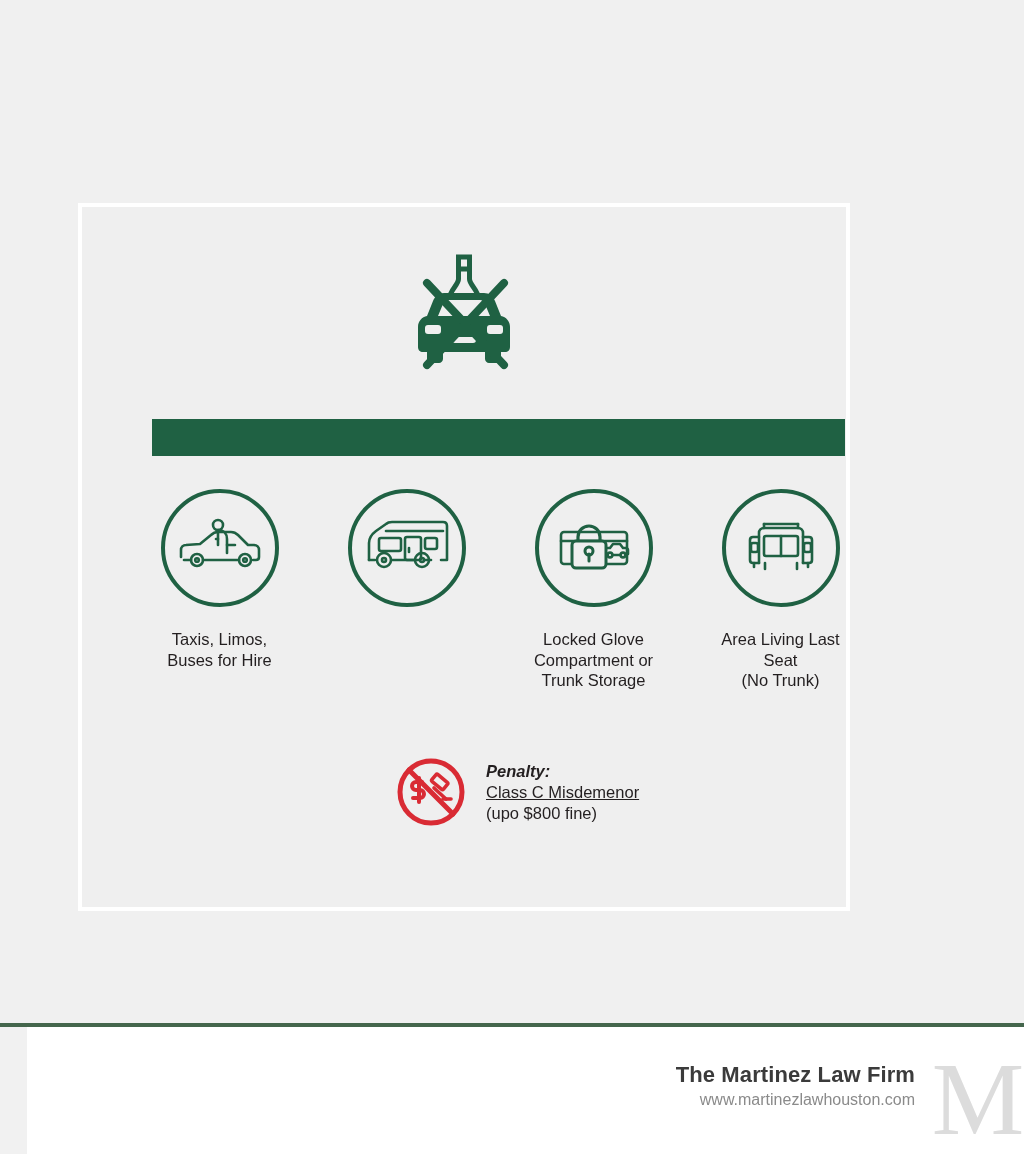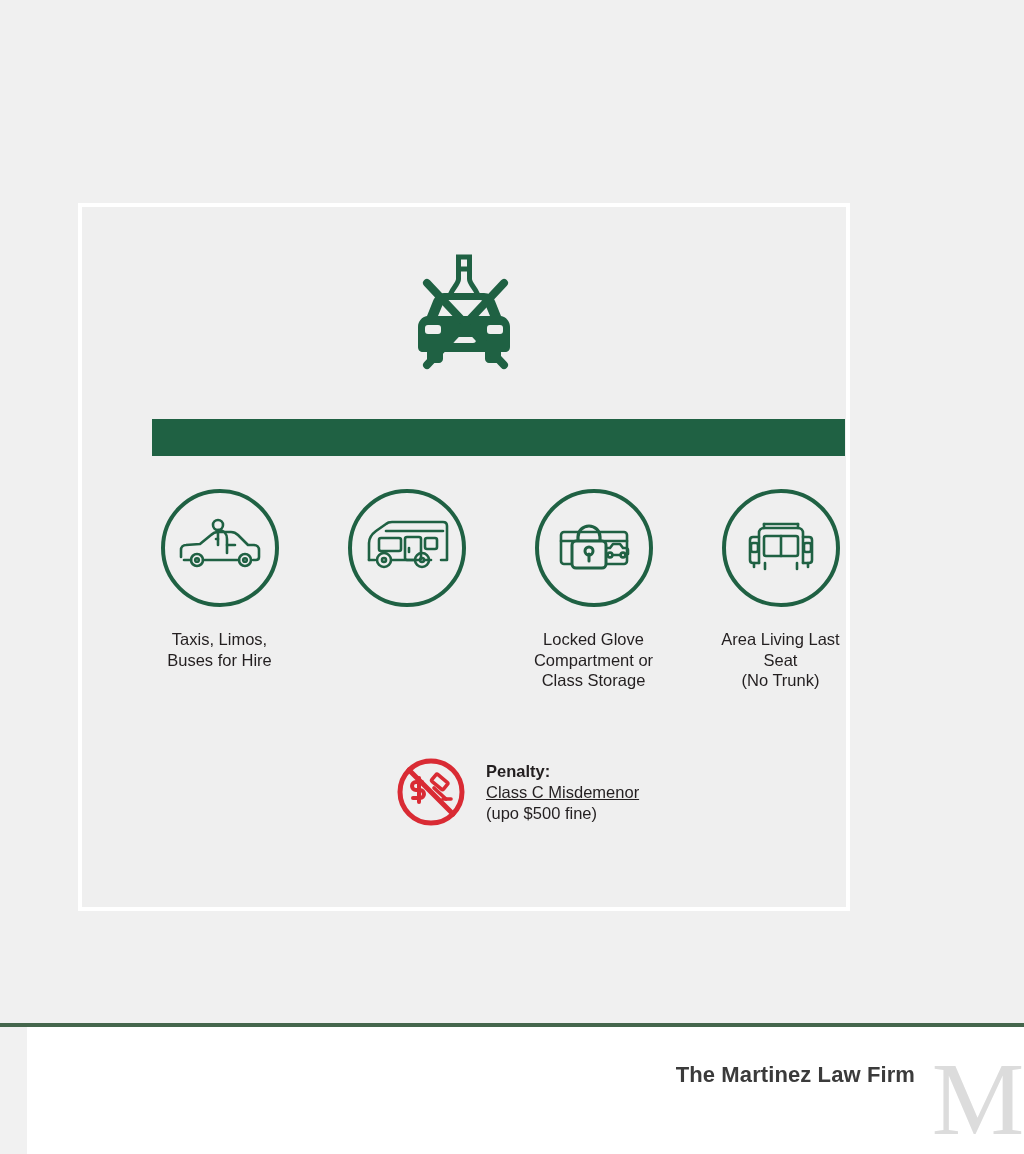--- a/index.html
+++ b/index.html
@@ -120,20 +120,21 @@
   }
   .penalty-text {
     margin-left: 18px;
     padding-top: 6px;
   }
   .penalty-title {
     font-size: 16.5px;
     font-weight: bold;
     color: #231f20;
     line-height: 21px;
+    font-style: italic;
   }
   .penalty-line {
     font-size: 16.5px;
     color: #231f20;
     line-height: 21px;
   }
 
   
   .footer-divider {
     position: absolute;
@@ -306,21 +307,21 @@
                 <path d="M25 26 v-5 a11 11 0 0 1 22 0 v5" fill="none" stroke="#1f6143" stroke-width="3.2" stroke-linecap="round"></path>
 
                 <rect x="19" y="25" width="34" height="27" rx="4" fill="#efefef" stroke="#1f6143" stroke-width="3"></rect>
                 <circle cx="36" cy="35" r="4" fill="none" stroke="#1f6143" stroke-width="3"></circle>
                 <path d="M36 38 v7" stroke="#1f6143" stroke-width="3" stroke-linecap="round"></path>
               </svg>
             </span>
           </div>
           <div class="exception-label">Locked Glove
 Compartment or
-Class Storage</div>
+Trunk Storage</div>
         </div>
 
         <div class="exception">
           <div class="circle">
             <span>
               <svg viewBox="0 0 80 58" width="80" height="58" xmlns="http://www.w3.org/2000/svg">
                 <g fill="none" stroke="#1f6143" stroke-width="2.6" stroke-linecap="round" stroke-linejoin="round">
 
                   <path d="M23 7 h34"></path>
                   <path d="M23 7 v4"></path>
@@ -366,32 +367,33 @@
               <path d="M40 33 l12 11"></path>
               <path d="M49 44 h8"></path>
             </g>
 
             <line x1="15" y1="15" x2="59" y2="59" stroke="#d92b34" stroke-width="5" stroke-linecap="round"></line>
           </svg>
         </span>
         <span class="penalty-text">
           <span class="penalty-title" style="display: block;">Penalty:</span>
           <span class="penalty-line" style="display: block; text-decoration: underline;">Class C Misdemenor</span>
-          <span class="penalty-line" style="display: block;">(upo $500 fine)</span>
+          <span class="penalty-line" style="display: block;">(upo $800 fine)</span>
         </span>
       </div>
 
     </div>
   </div>
 </div>
 
 <div class="footer-divider"></div>
 
 <div class="footer">
   <div class="footer-inner">
     <div class="footer-text">
       <div class="firm-name">The Martinez Law Firm</div>
+      <div class="firm-url">www.martinezlawhouston.com</div>
     </div>
     <div class="footer-logo">
       <span class="m-glyph">M</span>
     </div>
   </div>
 </div>
 
 </body></html>

